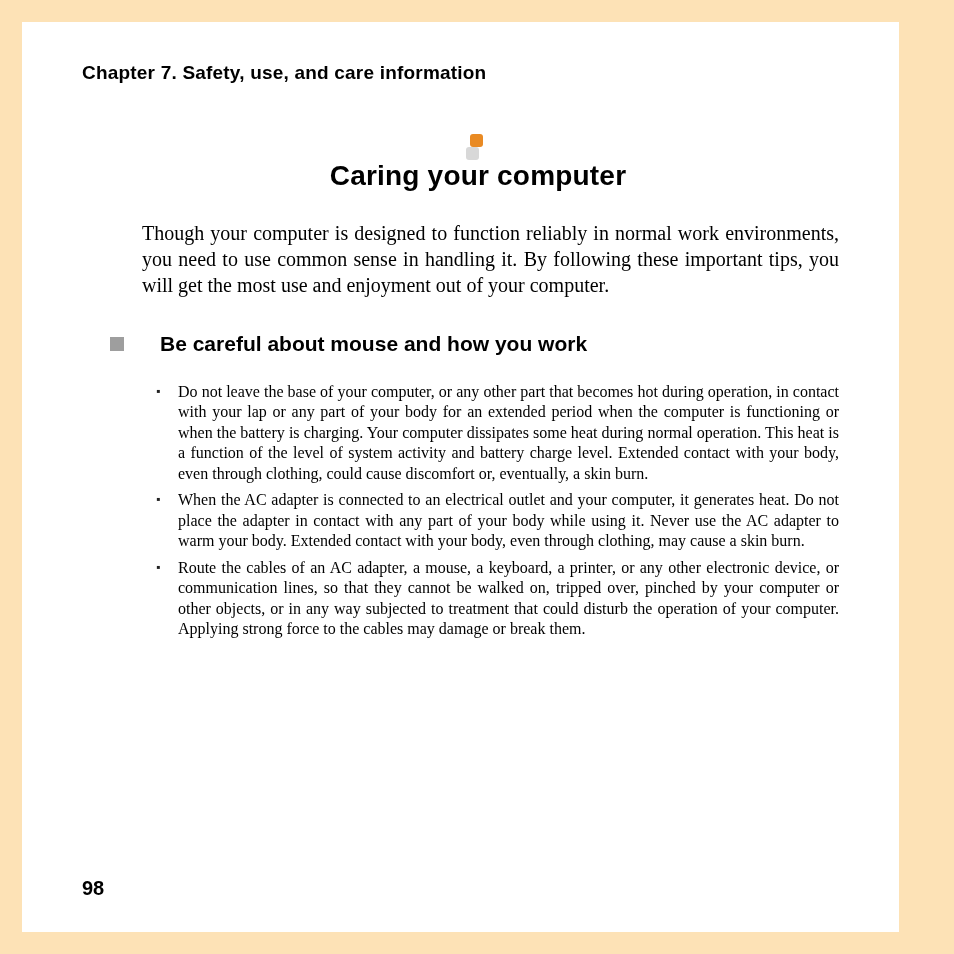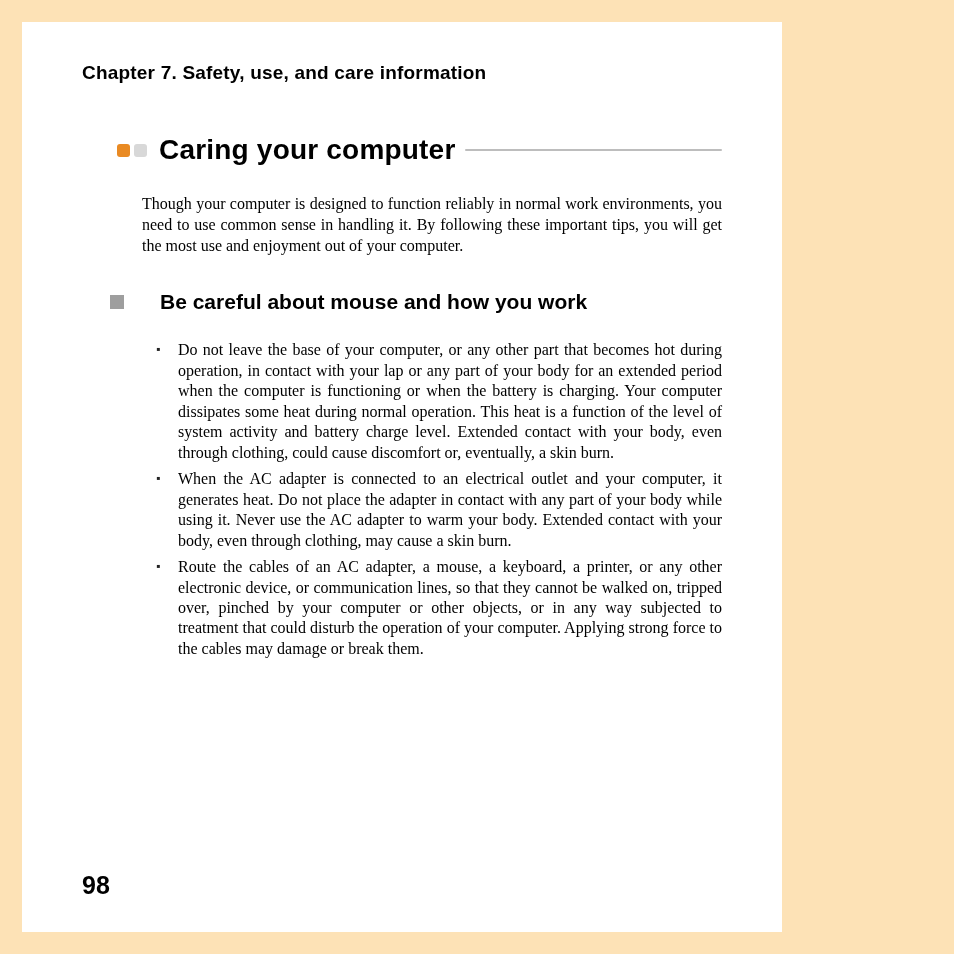--- a/index.html
+++ b/index.html
@@ -8,37 +8,38 @@
     width: 954px;
     height: 954px;
     background: #fde2b6;
     font-family: "Helvetica Neue", Helvetica, Arial, sans-serif;
     color: #000;
   }
   .page {
     position: absolute;
     top: 22px;
     left: 22px;
-    width: 760px;
+    width: 877px;
     height: 910px;
     background: #ffffff;
     padding: 40px 60px 30px 60px;
     box-sizing: border-box;
   }
   .chapter-line {
     font-weight: bold;
     font-size: 19px;
     margin-bottom: 50px;
     letter-spacing: 0.2px;
   }
   .section-heading {
     display: flex;
     align-items: center;
     margin-left: 35px;
     margin-bottom: 28px;
+    flex-direction: column;
   }
   .bullet {
     width: 13px;
     height: 13px;
     border-radius: 3px;
     margin-right: 4px;
     display: inline-block;
   }
   .bullet.orange { background: #e98a23; }
   .bullet.gray   { background: #d8d8d8; margin-right: 12px; }
@@ -50,21 +51,21 @@
   .rule {
     flex: 1;
     height: 2px;
     background: #bdbdbd;
     margin-left: 10px;
     border-radius: 1px;
   }
   .intro-text {
     margin-left: 60px;
     font-family: "Palatino Linotype", "Book Antiqua", Palatino, Georgia, serif;
-    font-size: 16px;
+    font-size: 20px;
     text-align: justify;
     line-height: 1.3;
     margin-bottom: 34px;
   }
   .subheading-row {
     display: flex;
     align-items: center;
     margin-left: 28px;
     margin-bottom: 26px;
   }
@@ -100,21 +101,21 @@
     left: 0;
     top: 2px;
     font-size: 12px;
     color: #222;
   }
   .page-number {
     position: absolute;
     bottom: 32px;
     left: 60px;
     font-weight: bold;
-    font-size: 25px;
+    font-size: 20px;
   }
 </style>
 </head>
 <body>
 
 <div class="page">
 
   <div class="chapter-line">Chapter 7. Safety, use, and care information</div>
 
   <div class="section-heading">

